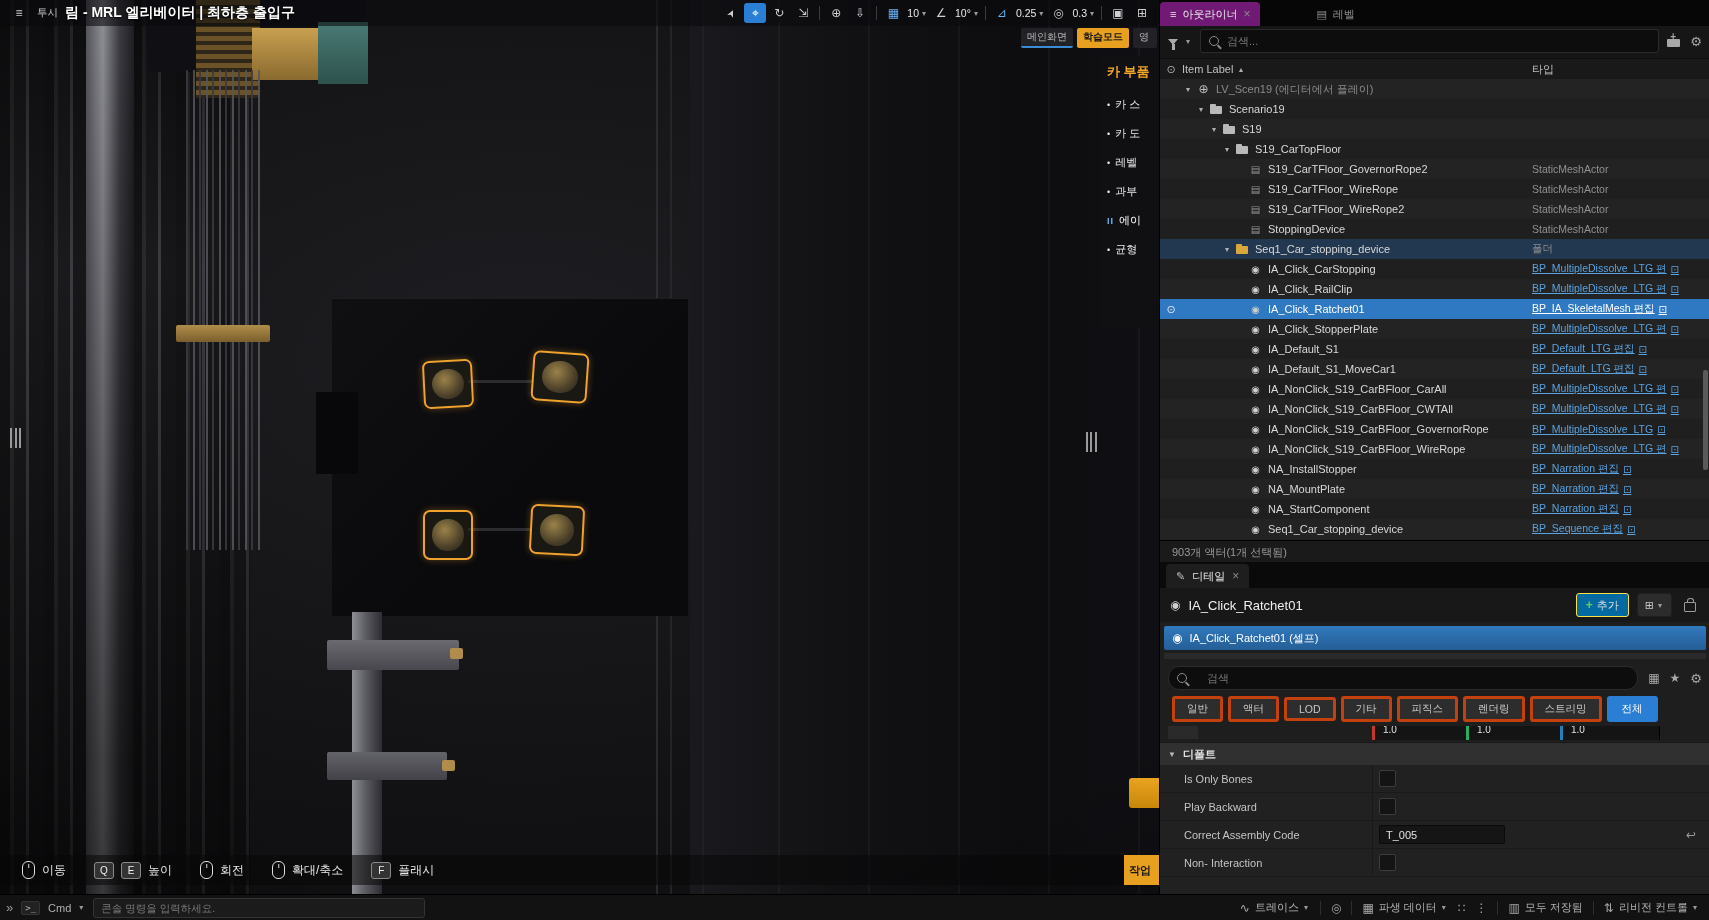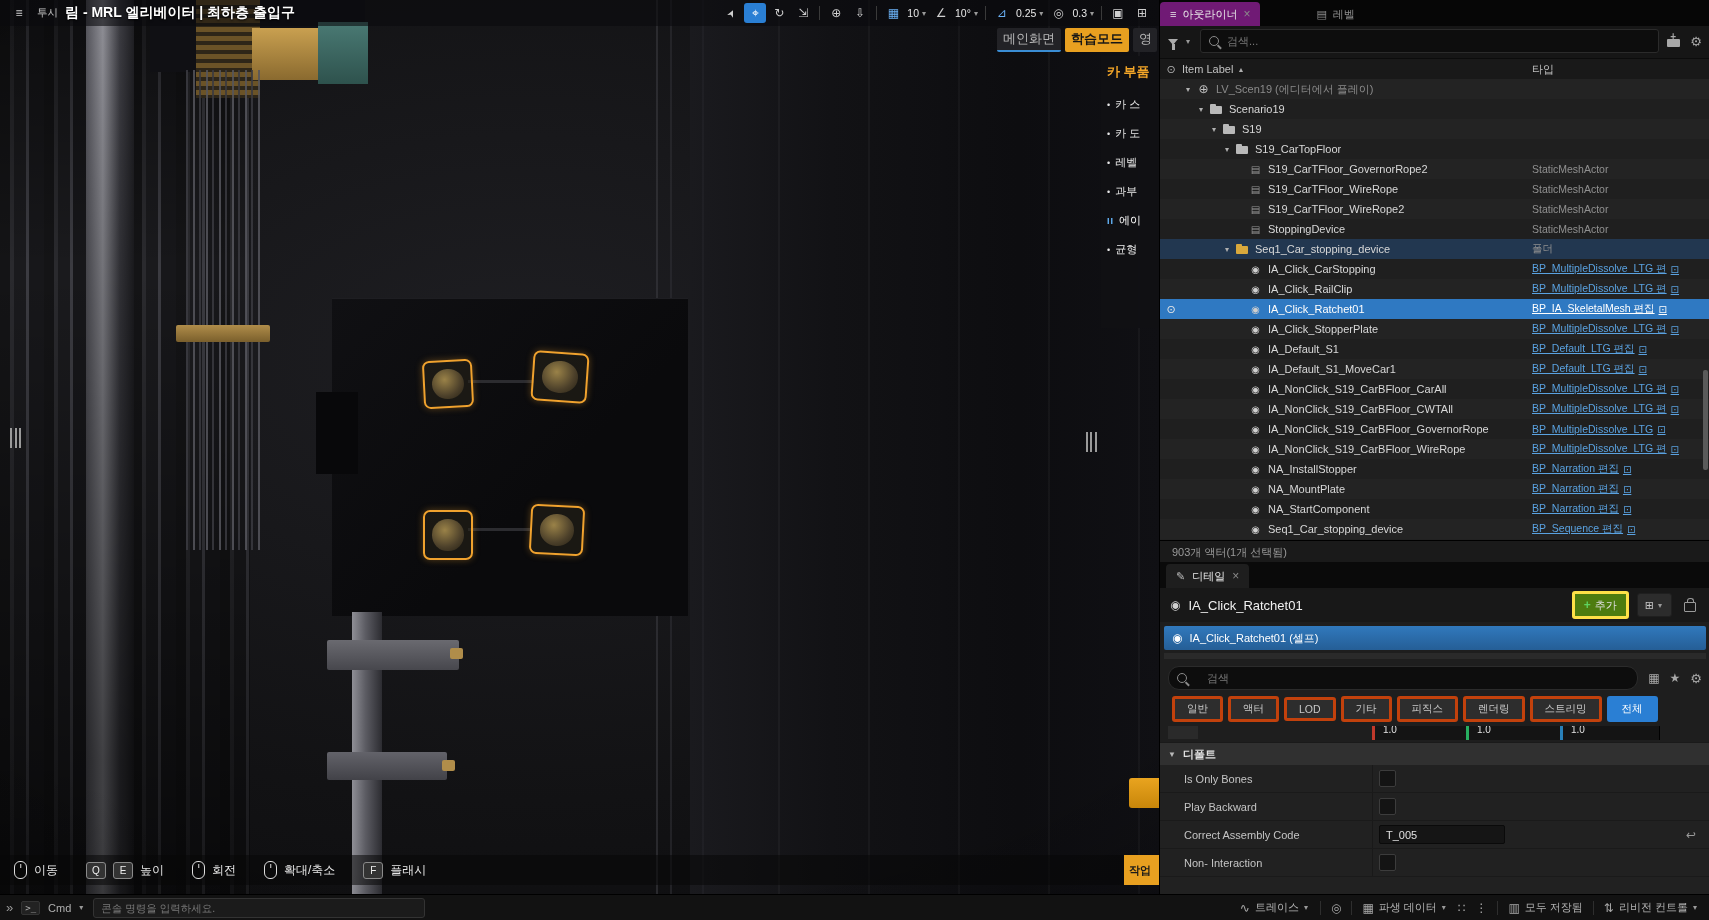--- a/index.html
+++ b/index.html
@@ -54,42 +54,42 @@
   .crt::before{content:"▾";} .crt{font-size:8px;color:#999;margin-right:2px;}
   .tsep{width:1px;height:14px;background:#3a3a3a;margin:0 3px;}
   .i-cursor::before{content:"➤";display:inline-block;transform:rotate(-65deg);font-size:10px;}
   .i-move::before{content:"⌖";} .i-rot::before{content:"↻";} .i-scl::before{content:"⇲";}
   .i-globe::before{content:"⊕";} .i-surf::before{content:"⇩";} .i-grid::before{content:"▦";}
   .i-angle::before{content:"∠";} .i-ssnap::before{content:"⊿";} .i-cam::before{content:"◎";}
   .i-max::before{content:"▣";} .i-layout::before{content:"⊞";} .i-menu::before{content:"≡";}
 
   
   .vp-modetabs{position:absolute;top:28px;right:0;display:flex;gap:4px;z-index:6;padding-right:2px;}
-  .mtab{font-size:13px;padding:2px 6px;border-radius:2px;background:#222226;color:#b8b8b8;white-space:nowrap;}
+  .mtab{font-size:10px;padding:2px 6px;border-radius:2px;background:#222226;color:#b8b8b8;white-space:nowrap;}
   .mtab.main{border-bottom:2px solid #3a8dd4;}
   .mtab.learn{background:#e8a020;color:#161616;font-weight:bold;}
   .mtab.cut{width:12px;overflow:hidden;}
 
   
   .parts-panel{position:absolute;left:1101px;top:56px;width:58px;height:272px;background:rgba(16,16,19,.93);z-index:5;overflow:hidden;}
   .pp-title{color:#f5a728;font-weight:bold;font-size:13px;padding:7px 4px 9px 6px;white-space:nowrap;}
   .part{display:flex;align-items:center;gap:5px;height:29px;padding-left:6px;white-space:nowrap;overflow:hidden;}
   .part-prefix{color:#e8e8e8;font-size:9px;}
   .part-label{color:#e8e8e8;font-size:11px;}
   .part.pause .part-prefix{color:#66b8ff;font-weight:bold;letter-spacing:1px;}
   .part.pause .part-label{color:#fff;}
 
   
   .grip{position:absolute;width:11px;height:20px;background:repeating-linear-gradient(90deg,#9a9a9a 0 2px,transparent 2px 4.5px);z-index:6;}
   .grip.gl{left:10px;top:428px;} .grip.gr{left:1086px;top:432px;}
 
   .orange-frag{position:absolute;right:0;top:778px;width:30px;height:30px;background:linear-gradient(180deg,#e9a41f,#c8860a);border-radius:3px 0 0 3px;z-index:6;}
 
   
-  .hintbar{position:absolute;left:0;right:0;top:855px;height:30px;background:rgba(8,8,8,.55);display:flex;align-items:center;gap:28px;padding-left:14px;z-index:6;}
+  .hintbar{position:absolute;left:0;right:0;top:855px;height:30px;background:rgba(8,8,8,.55);display:flex;align-items:center;gap:28px;padding-left:22px;z-index:6;}
   .hint{display:flex;align-items:center;gap:7px;}
   .hint-label{color:#e8e8e8;font-size:12px;}
   .mouse{width:11px;height:16px;border:1.5px solid #ddd;border-radius:6px;position:relative;}
   .mouse::after{content:"";position:absolute;left:50%;top:2px;width:1.5px;height:4px;background:#ddd;transform:translateX(-50%);}
   .key{min-width:12px;height:15px;padding:0 3px;background:#333;border:1px solid #8a8a8a;border-radius:3px;color:#eee;font-size:10px;display:flex;align-items:center;justify-content:center;}
   .workbtn{position:absolute;right:0;top:855px;width:30px;height:30px;background:#e8a020;color:#1a1a1a;font-weight:bold;font-size:11px;display:flex;align-items:center;padding-left:5px;overflow:hidden;white-space:nowrap;z-index:7;}
 
   
   .rightpanel{position:absolute;left:1159px;top:0;width:550px;height:894px;background:#161616;border-left:1px solid #000;}
   .rp-tabs{position:absolute;left:0;top:0;right:0;height:26px;background:#060606;display:flex;align-items:flex-end;}
@@ -149,21 +149,21 @@
   .otl-status{position:absolute;left:0;top:540px;right:0;height:22px;background:#1a1a1a;border-top:1px solid #000;display:flex;align-items:center;padding-left:12px;color:#9a9a9a;font-size:11px;}
 
   
   .det{position:absolute;left:0;top:562px;right:0;bottom:0;background:#1e1e1e;}
   .det-tabs{position:absolute;left:0;top:0;right:0;height:26px;background:#0a0a0a;display:flex;align-items:flex-end;}
   .dtab{height:24px;margin-left:6px;background:#1e1e1e;border-radius:4px 4px 0 0;display:flex;align-items:center;gap:7px;padding:0 10px;color:#e8e8e8;font-size:11px;}
   .i-pencil::before{content:"✎";} .i-pencil{color:#b8b8b8;}
   .det-title{position:absolute;left:0;top:26px;right:0;height:34px;background:#181818;display:flex;align-items:center;padding:0 10px;gap:8px;}
   .i-skel::before{content:"◉";} .i-skel{color:#d0d0d0;font-size:12px;}
   .det-name{color:#f0f0f0;font-size:13px;flex:1;}
-  .addbtn{height:22px;background:#4d7c0f;border:3px solid #fde047;border-radius:3px;display:flex;align-items:center;gap:4px;padding:0 9px;color:#ddd;}
+  .addbtn{height:22px;background:#0369a1;border:1px solid #fde047;border-radius:3px;display:flex;align-items:center;gap:4px;padding:0 9px;color:#ddd;}
   .i-plus::before{content:"+";} .i-plus{color:#5fd35f;font-weight:bold;font-size:12px;}
   .splitbtn{height:22px;background:#2c2c2c;border:1px solid #1f1f1f;border-radius:3px;display:flex;align-items:center;gap:4px;padding:0 7px;color:#c8c8c8;}
   .i-bp::before{content:"⊞";}
   .lock{width:10px;height:8px;border:1px solid #9a9a9a;border-radius:1px;position:relative;margin:4px 4px 0 4px;}
   .lock::before{content:"";position:absolute;left:1.5px;top:-5px;width:5px;height:4px;border:1px solid #9a9a9a;border-bottom:none;border-radius:3px 3px 0 0;}
   .det-self{position:absolute;left:4px;top:64px;right:4px;height:24px;background:linear-gradient(180deg,#3179bd,#255e96);border-radius:2px;display:flex;align-items:center;gap:7px;padding:0 8px;color:#fff;}
   .det-self .i-skel{color:#fff;}
   .det-sliver{position:absolute;left:4px;top:91px;right:4px;height:6px;background:#2a2a2a;}
   .det-search{position:absolute;left:0;top:102px;right:0;height:28px;display:flex;align-items:center;gap:10px;padding:0 8px;}
   .det-search .srchbox{border-radius:11px;gap:18px;}

